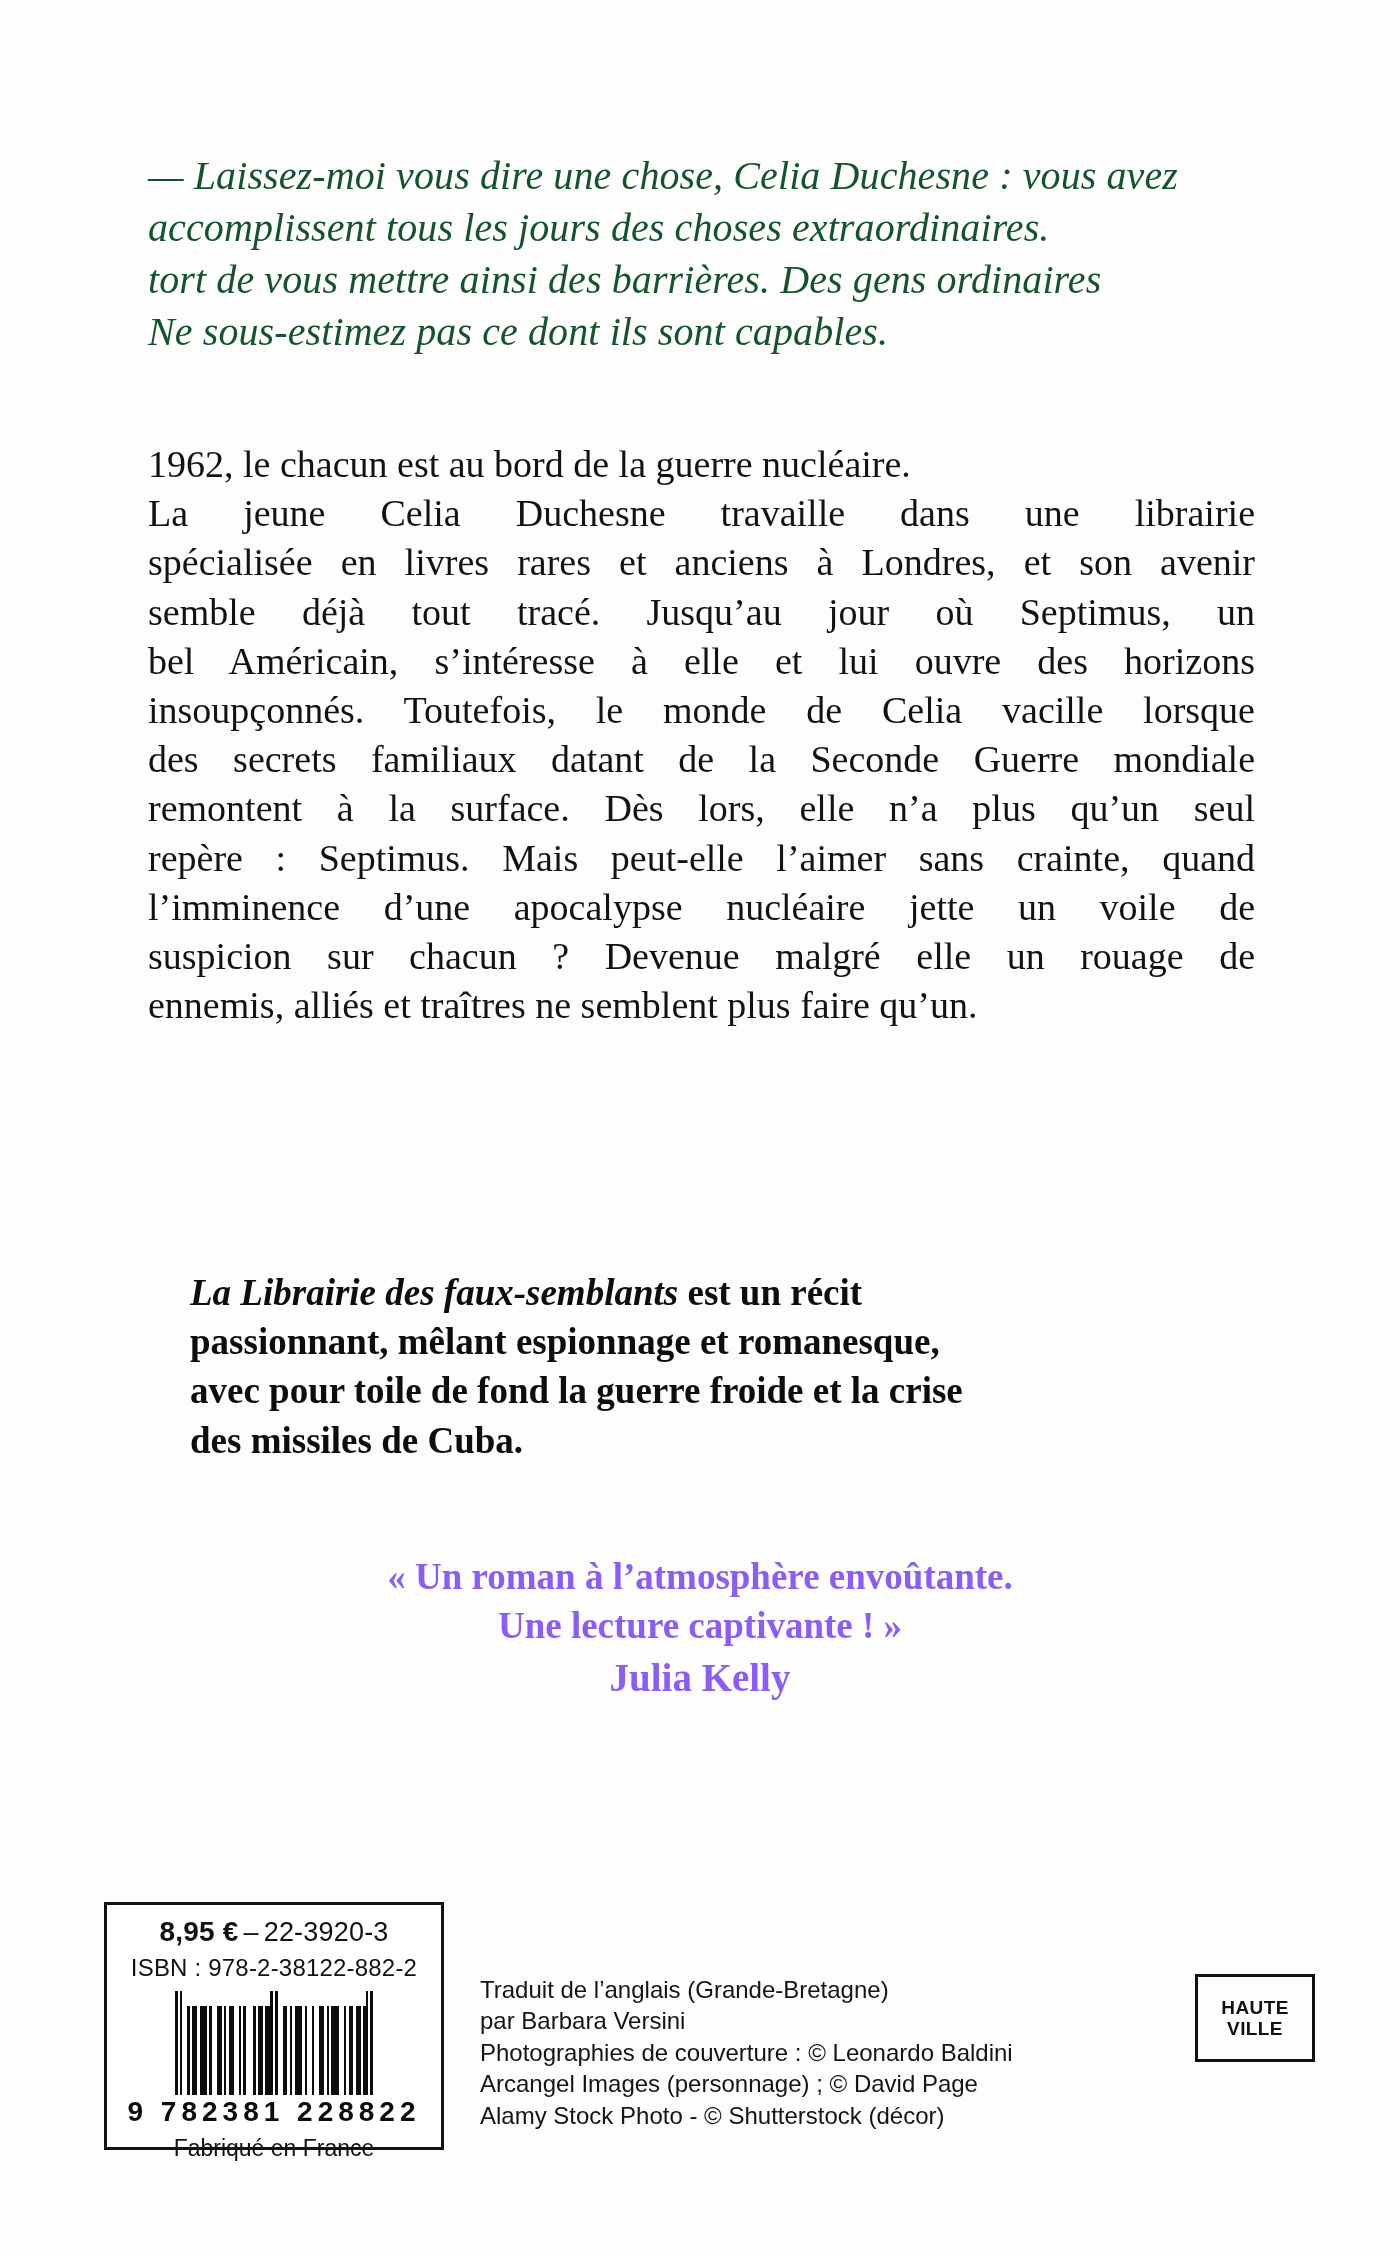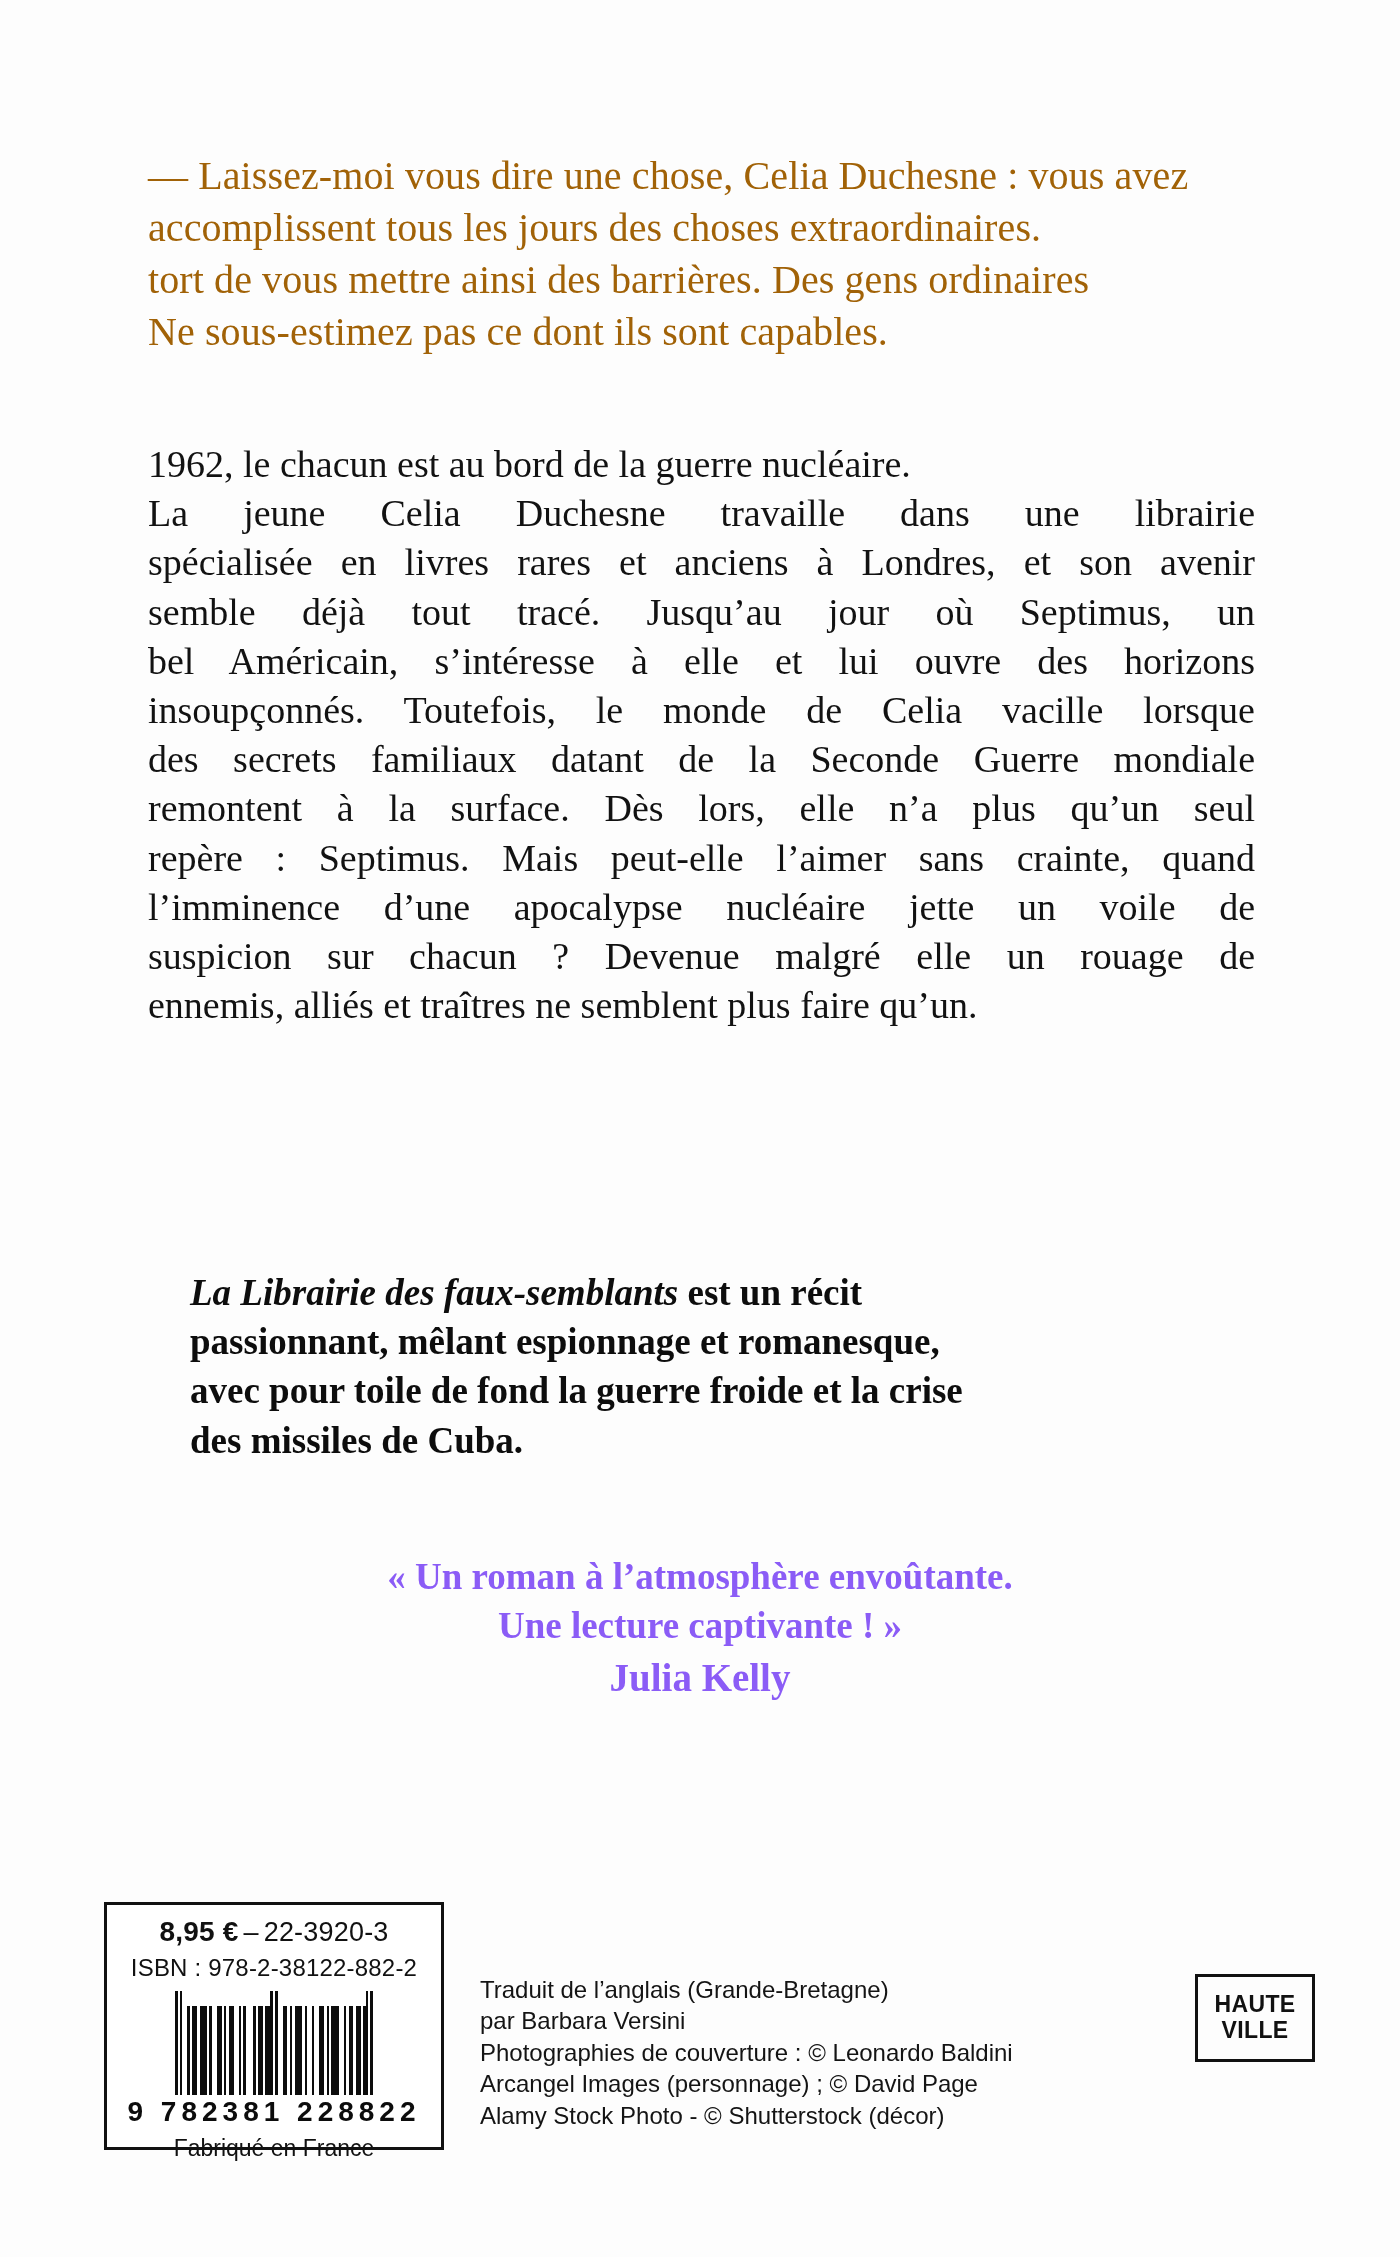--- a/index.html
+++ b/index.html
@@ -21,21 +21,22 @@
     inset: 0;
     background: #fdfdfd;
   }
 
   
   .epigraph {
     position: absolute;
     left: 148px;
     top: 150px;
     width: 1107px;
-    color: #a16207;
+    color: #14532d;
+    font-style: italic;
     font-size: 40px;
     line-height: 1.30;
     text-align: justify;
     text-align-last: left;
     letter-spacing: 0.1px;
   }
   .epigraph .lastline { text-align: left; }
 
   
   .blurb {
@@ -184,21 +185,21 @@
     width: 120px;
     height: 88px;
     border: 3px solid #111;
     box-sizing: border-box;
     display: flex;
     flex-direction: column;
     align-items: center;
     justify-content: center;
     font-family: "Liberation Sans", "DejaVu Sans", sans-serif;
     font-weight: bold;
-    font-size: 23px;
+    font-size: 19px;
     line-height: 1.12;
     letter-spacing: 0.4px;
     color: #111;
   }
 </style>
 </head>
 <body>
 
 <div class="page">
 

